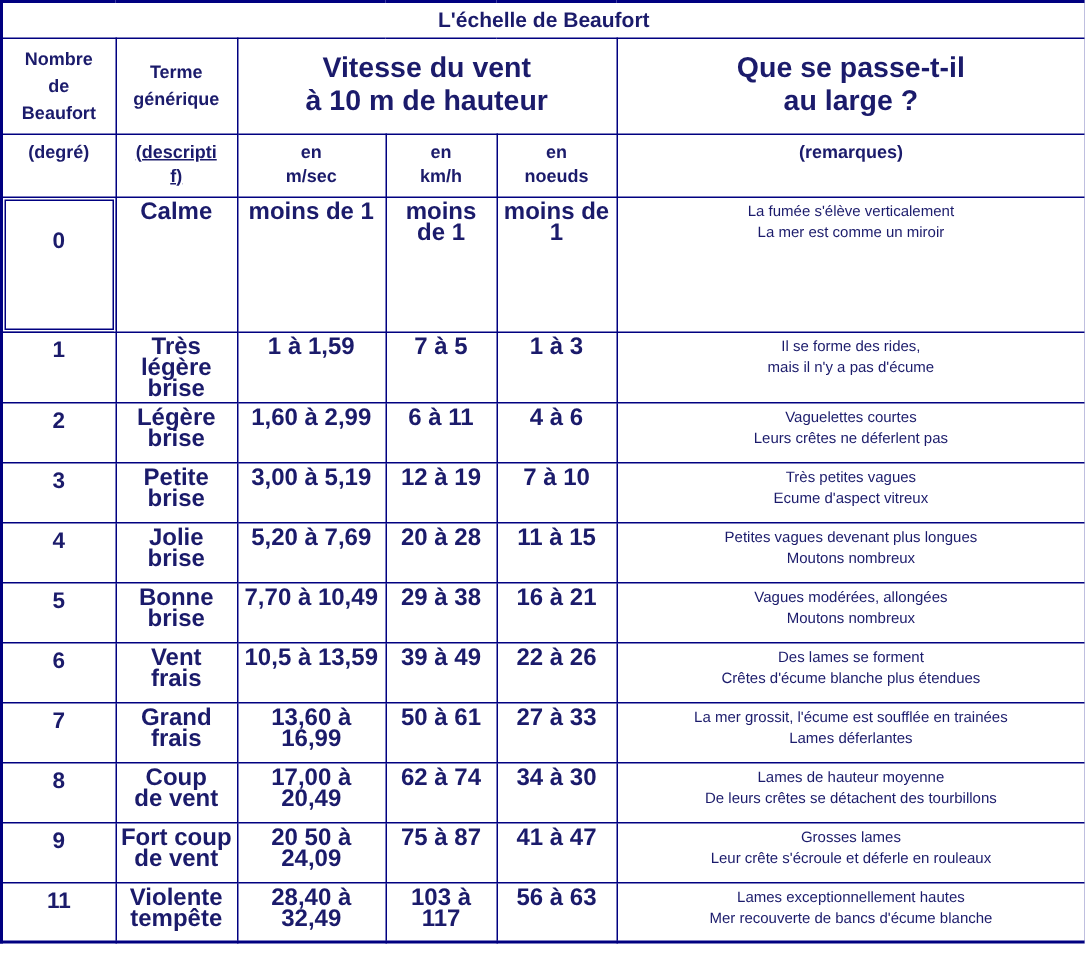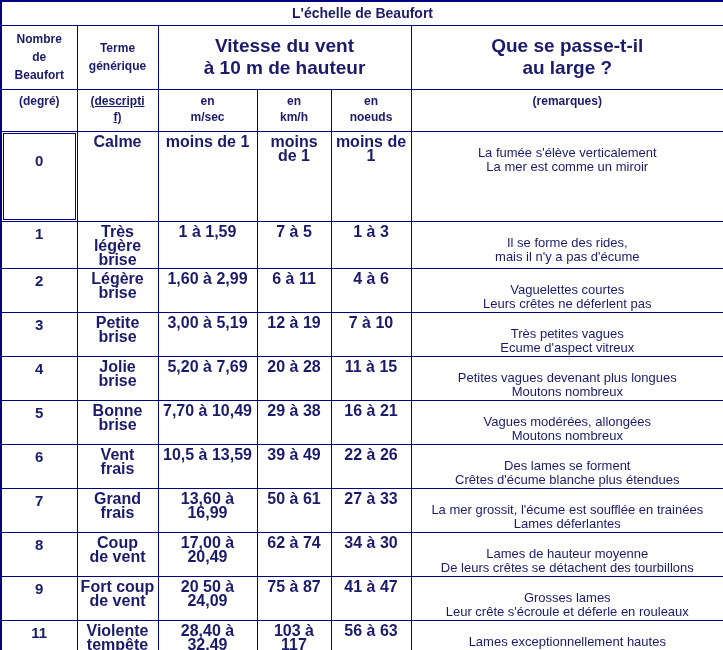--- a/index.html
+++ b/index.html
@@ -66,23 +66,23 @@
     padding-top: 3px;
   }
   td.c-term, td.c-speed {
     font-weight: bold;
     font-size: 16px;
     line-height: 14px;
     padding-top: 3px;
   }
   td.c-rem {
     font-weight: normal;
-    font-size: 13px;
+    font-size: 10px;
     line-height: 14px;
-    padding-top: 14px;
+    padding-top: 3px;
   }
   
   td.sel { position: relative; }
   .sel-outer {
     position: absolute; left: -2px; top: -2px; right: -2px; bottom: -2px;
     border: 2px solid #000080; pointer-events: none; z-index: 3;
   }
   .sel-inner {
     position: absolute; left: 1px; top: 1px; right: 1px; bottom: 1px;
     border: 1px solid #000080; pointer-events: none; z-index: 3;

